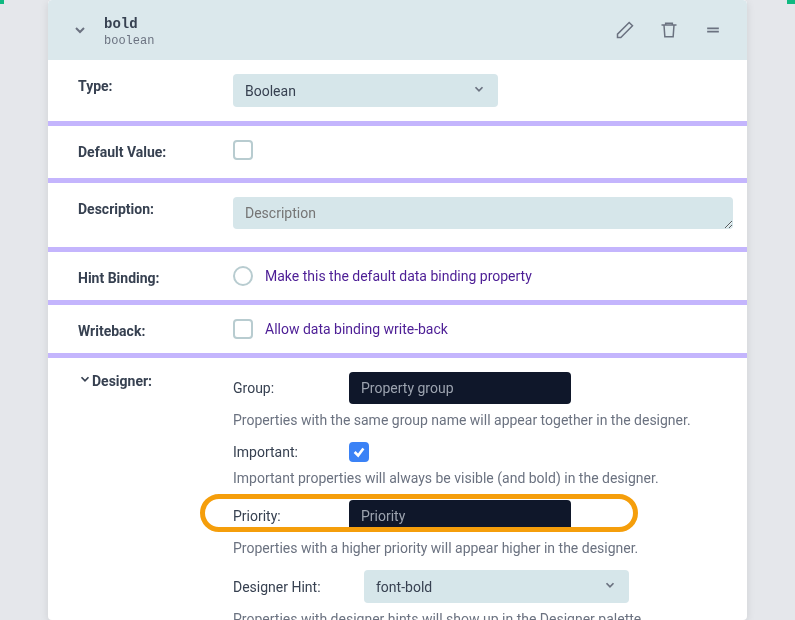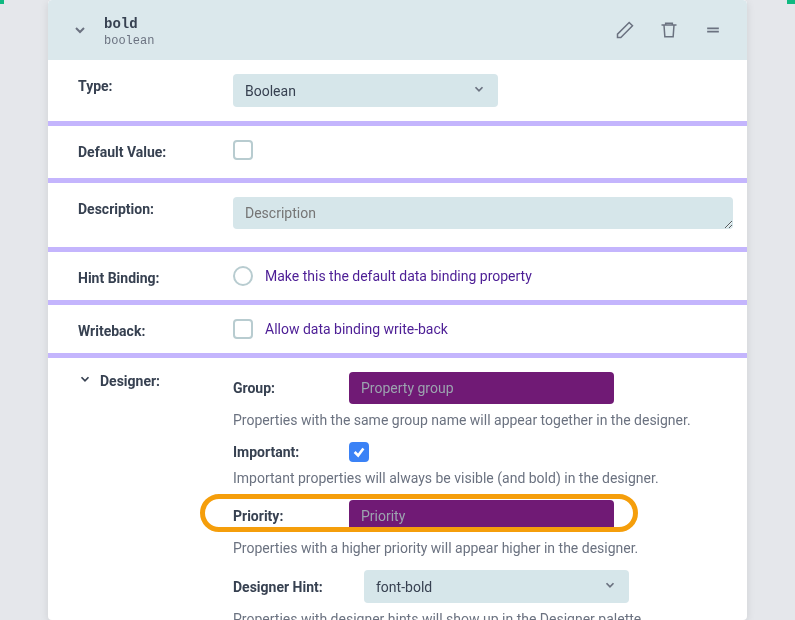--- a/index.html
+++ b/index.html
@@ -69,26 +69,26 @@
       color: #374151;
       display: flex;
       align-items: center;
       justify-content: space-between;
       cursor: pointer;
       width: 265px;
     }
     .fake-select .chev { color: #6b7280; }
 
     .fake-input {
-      background: #701a75;
+      background: #0f172a;
       border: none;
       border-radius: 4px;
       padding: 8px 12px;
       font-size: 14px;
-      width: 265px;
+      width: 222px;
       color: #9ca3af;
     }
 
     textarea.desc {
       background: #d6e6ea;
       border: none;
       border-radius: 4px;
       padding: 8px 12px;
       font-size: 14px;
       color: #4c1d95;
@@ -118,25 +118,25 @@
       border: 2px solid #b8ccd0;
       background: #fff;
       display: inline-block;
       cursor: pointer;
       flex-shrink: 0;
     }
     .inline-control { display: flex; align-items: center; gap: 12px; }
     .inline-label { font-size: 14px; color: #4c1d95; text-align: right; }
 
     .designer-row { padding: 14px 30px; display: flex; gap: 20px; align-items: flex-start; }
-    .designer-row .left { width: 135px; display: flex; align-items: center; gap: 8px; font-weight: 700; font-size: 14px; color: #374151; flex-shrink: 0; }
+    .designer-row .left { width: 135px; display: flex; align-items: center; gap: 0; font-weight: 700; font-size: 14px; color: #374151; flex-shrink: 0; }
     .designer-row .left .chev { color: #374151; }
     .designer-content { flex: 1; }
     .sub-row { margin-bottom: 8px; display: flex; align-items: center; gap: 16px; }
-    .sub-label { font-weight: 700; font-size: 14px; color: #374151; width: 100px; }
+    .sub-label { font-weight: 400; font-size: 14px; color: #374151; width: 100px; }
     .help-text { font-size: 14px; color: #6b7280; margin-bottom: 14px; }
 
     .highlight-ring {
       position: absolute;
       border: 5px solid #f59e0b;
       border-radius: 999px;
       pointer-events: none;
       z-index: 5;
     }
 

